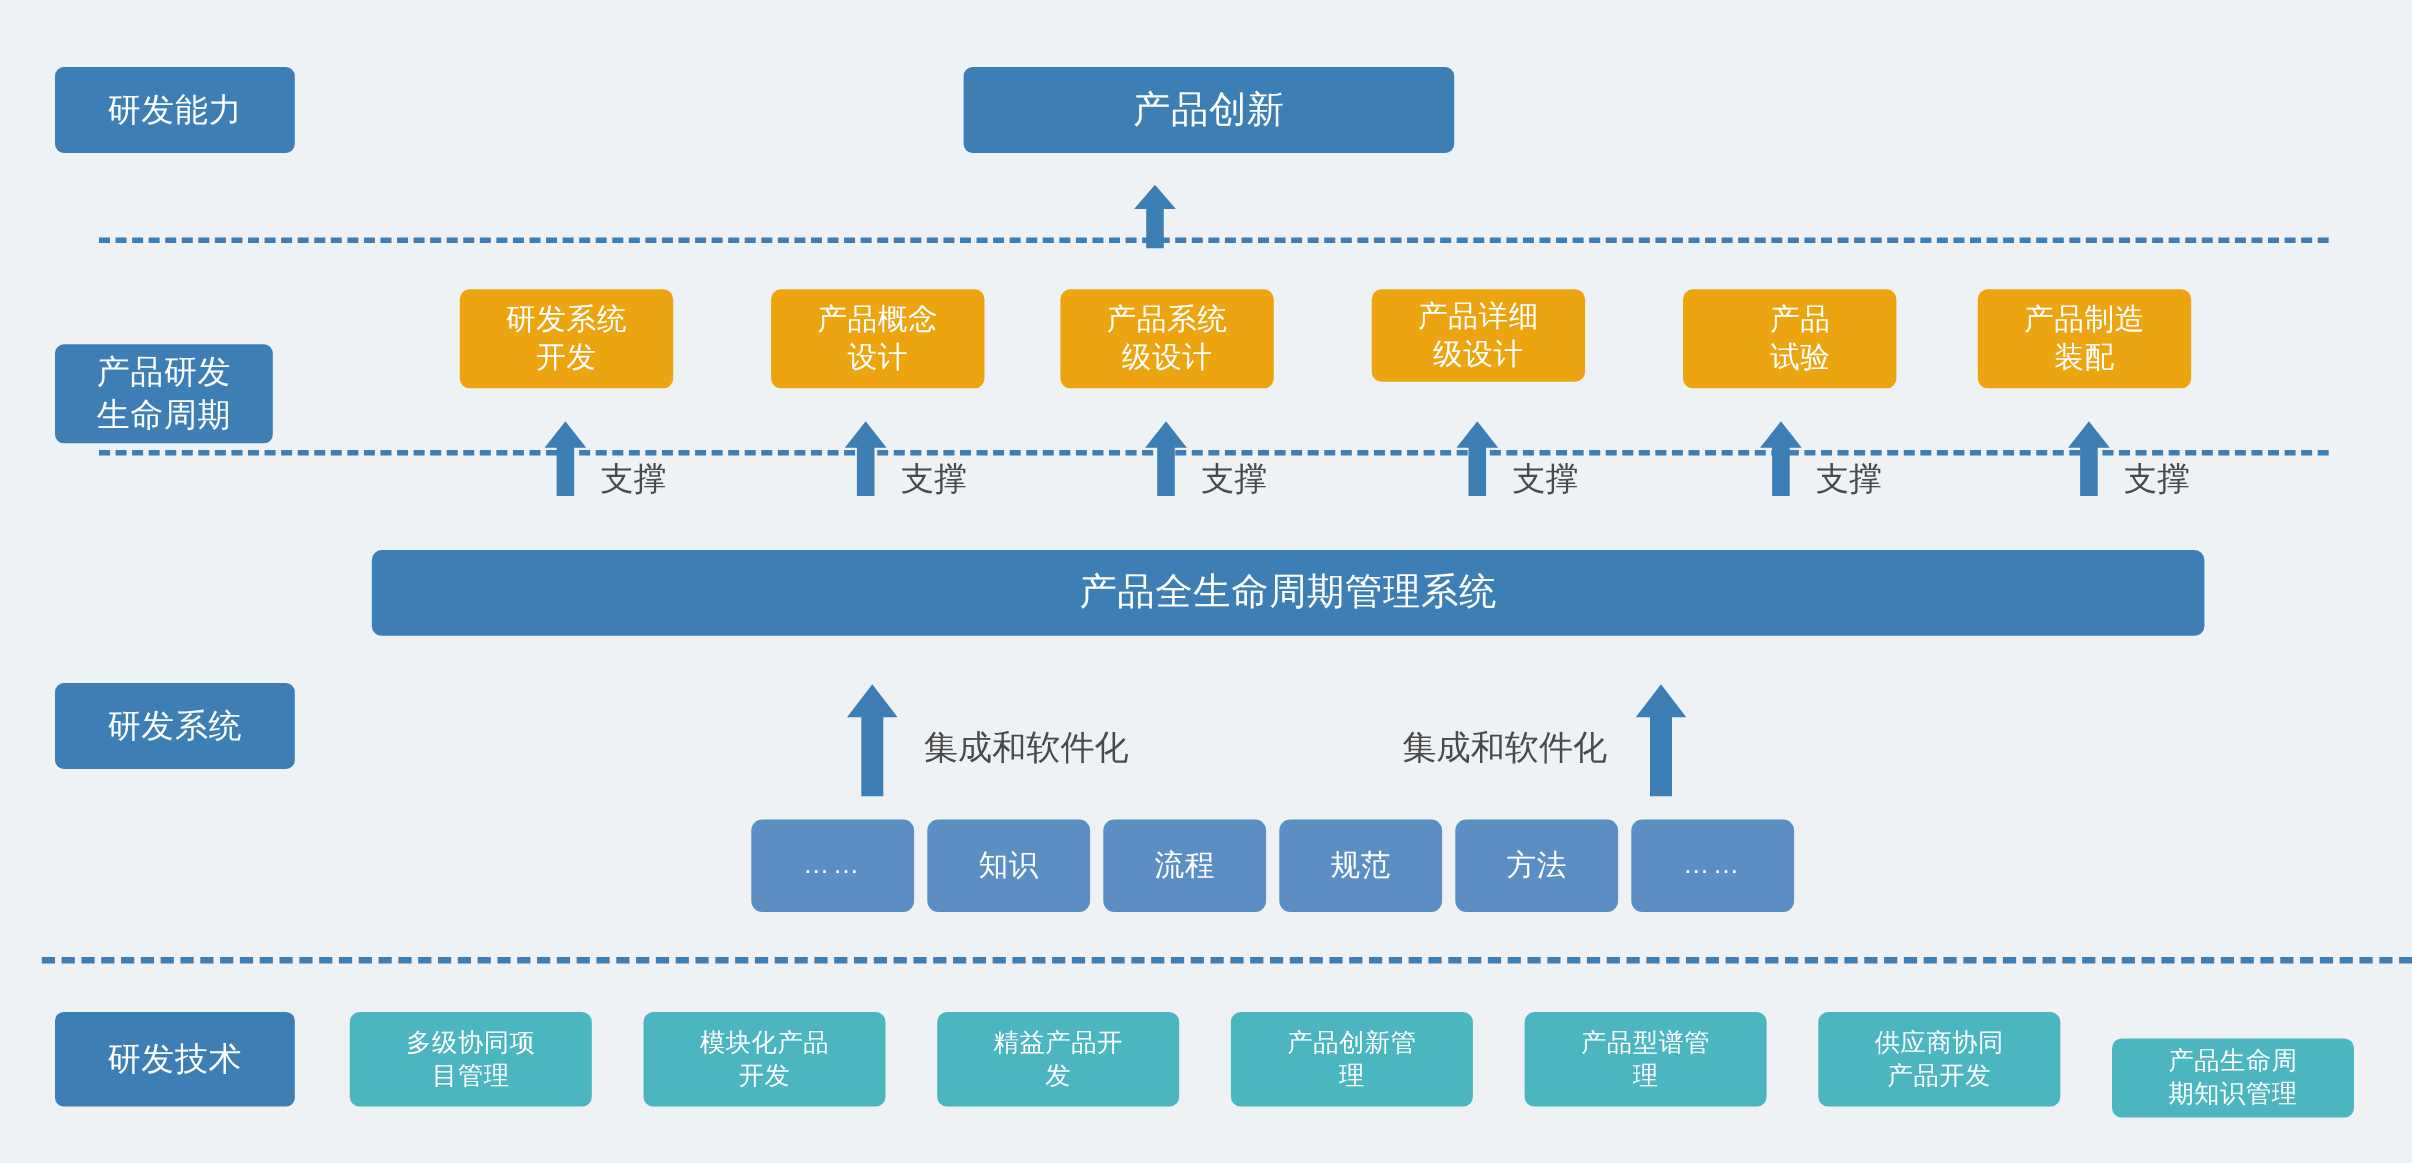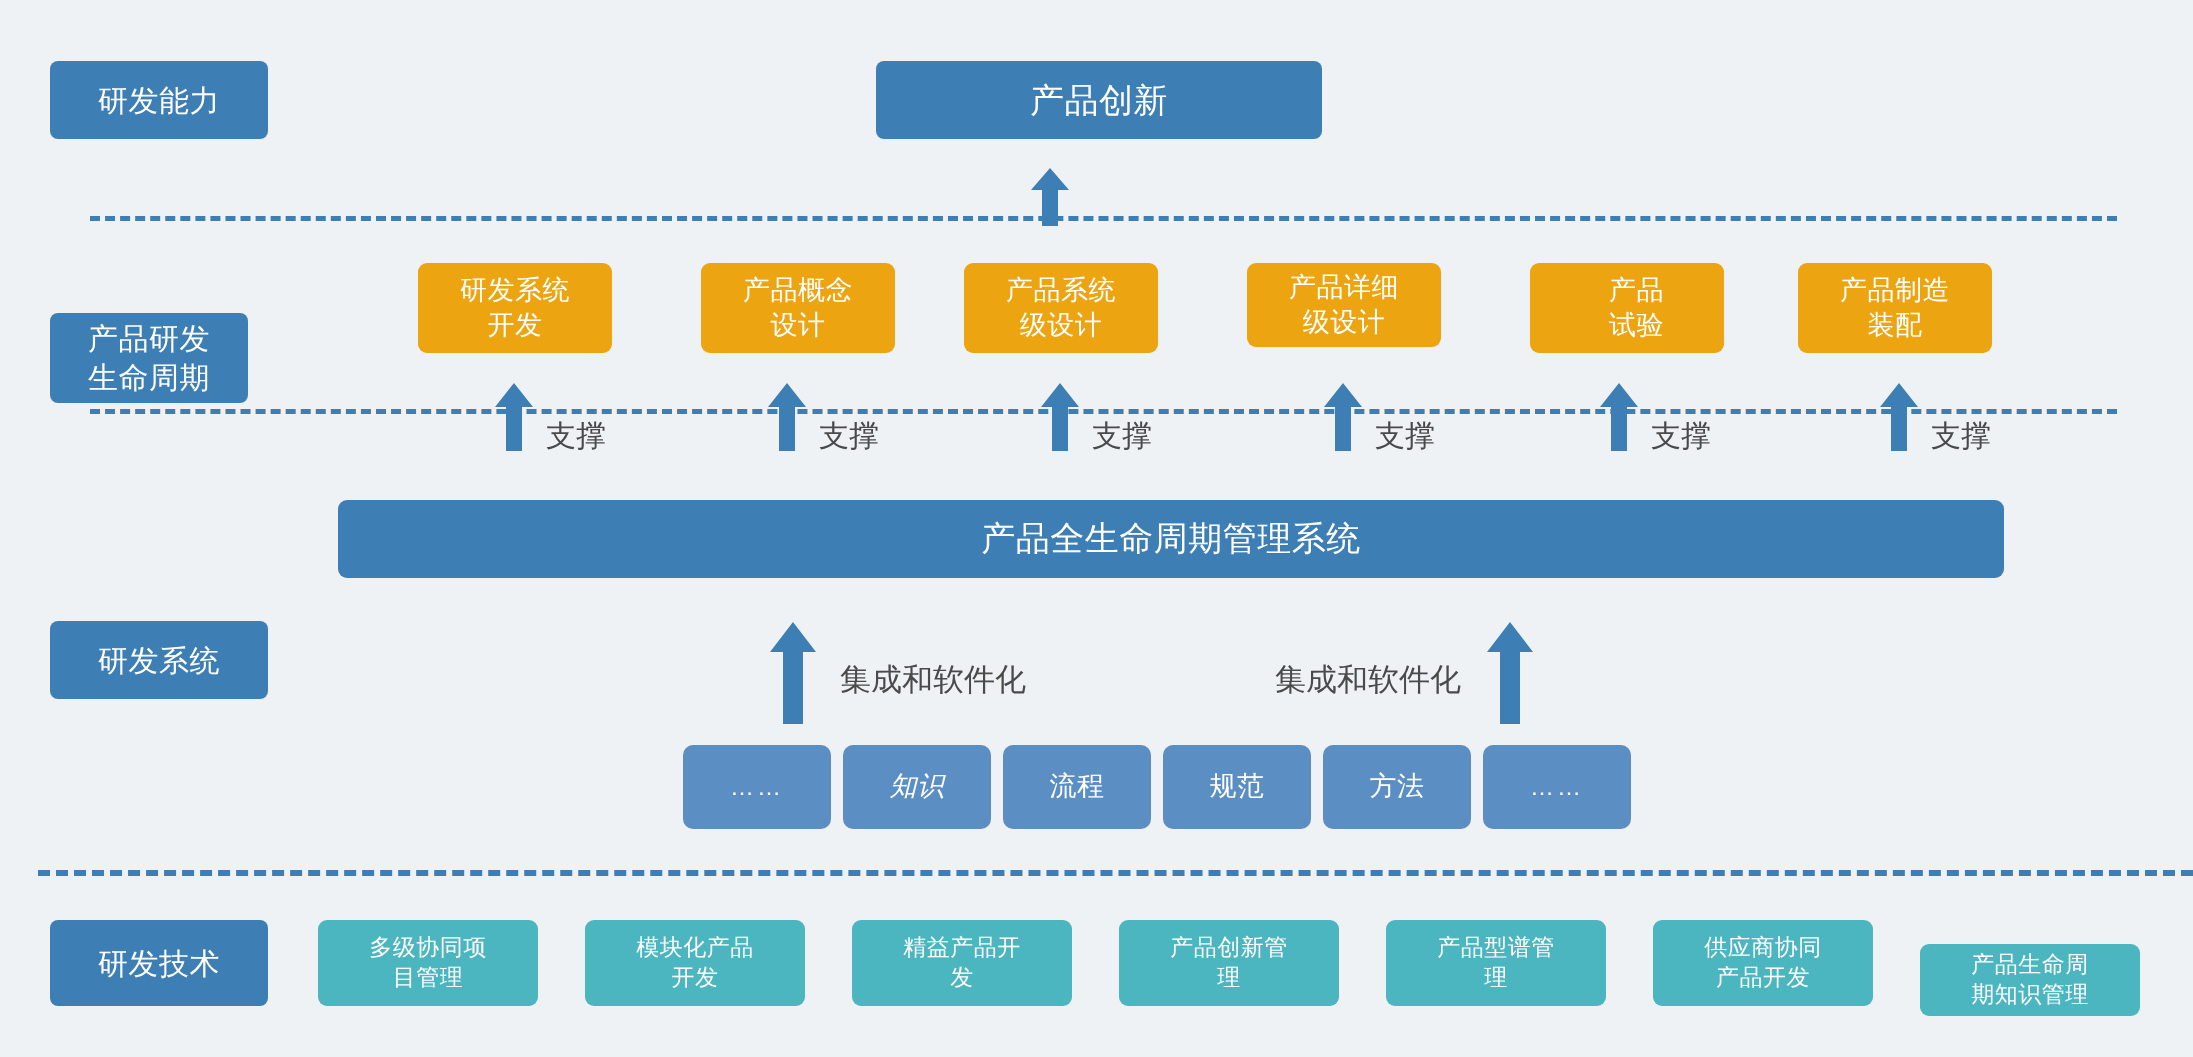--- a/index.html
+++ b/index.html
@@ -199,21 +199,21 @@
   <div class="arrow" style="left:1487px; top:622px;">
     <svg width="46" height="102" viewBox="0 0 46 102">
         <polygon points="23,0 46,30 33,30 33,102 13,102 13,30 0,30" fill="#3d7fb4"></polygon>
       </svg>
   </div>
   <div class="caption big" style="left:1275px; top:664px;">集成和软件化</div>
 
   <div class="box lightblue chip" style="left:683px; top:745px; width:148px; height:84px;">
     <span class="dots">……</span>
   </div>
-  <div class="box lightblue chip" style="left:843px; top:745px; width:148px; height:84px;font-style:italic;">知识</div>
+  <div class="box lightblue chip" style="left:843px; top:745px; width:148px; height:84px;">知识</div>
   <div class="box lightblue chip" style="left:1003px; top:745px; width:148px; height:84px;">流程</div>
   <div class="box lightblue chip" style="left:1163px; top:745px; width:148px; height:84px;">规范</div>
   <div class="box lightblue chip" style="left:1323px; top:745px; width:148px; height:84px;">方法</div>
   <div class="box lightblue chip" style="left:1483px; top:745px; width:148px; height:84px;">
     <span class="dots">……</span>
   </div>
 
   <div class="dashed thick" style="left:38px; top:870px; width:2155px; border-top-style:dashed;"></div>
 
   <div class="box blue label-box" style="left:50px; top:920px; width:218px; height:86px;">研发技术</div>

